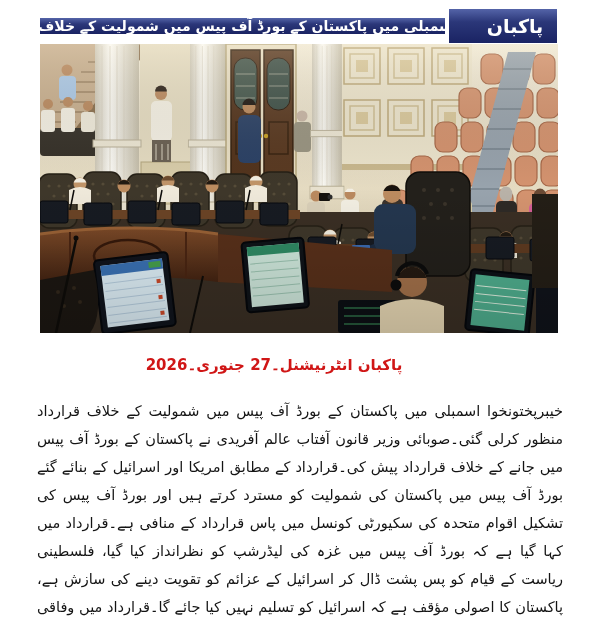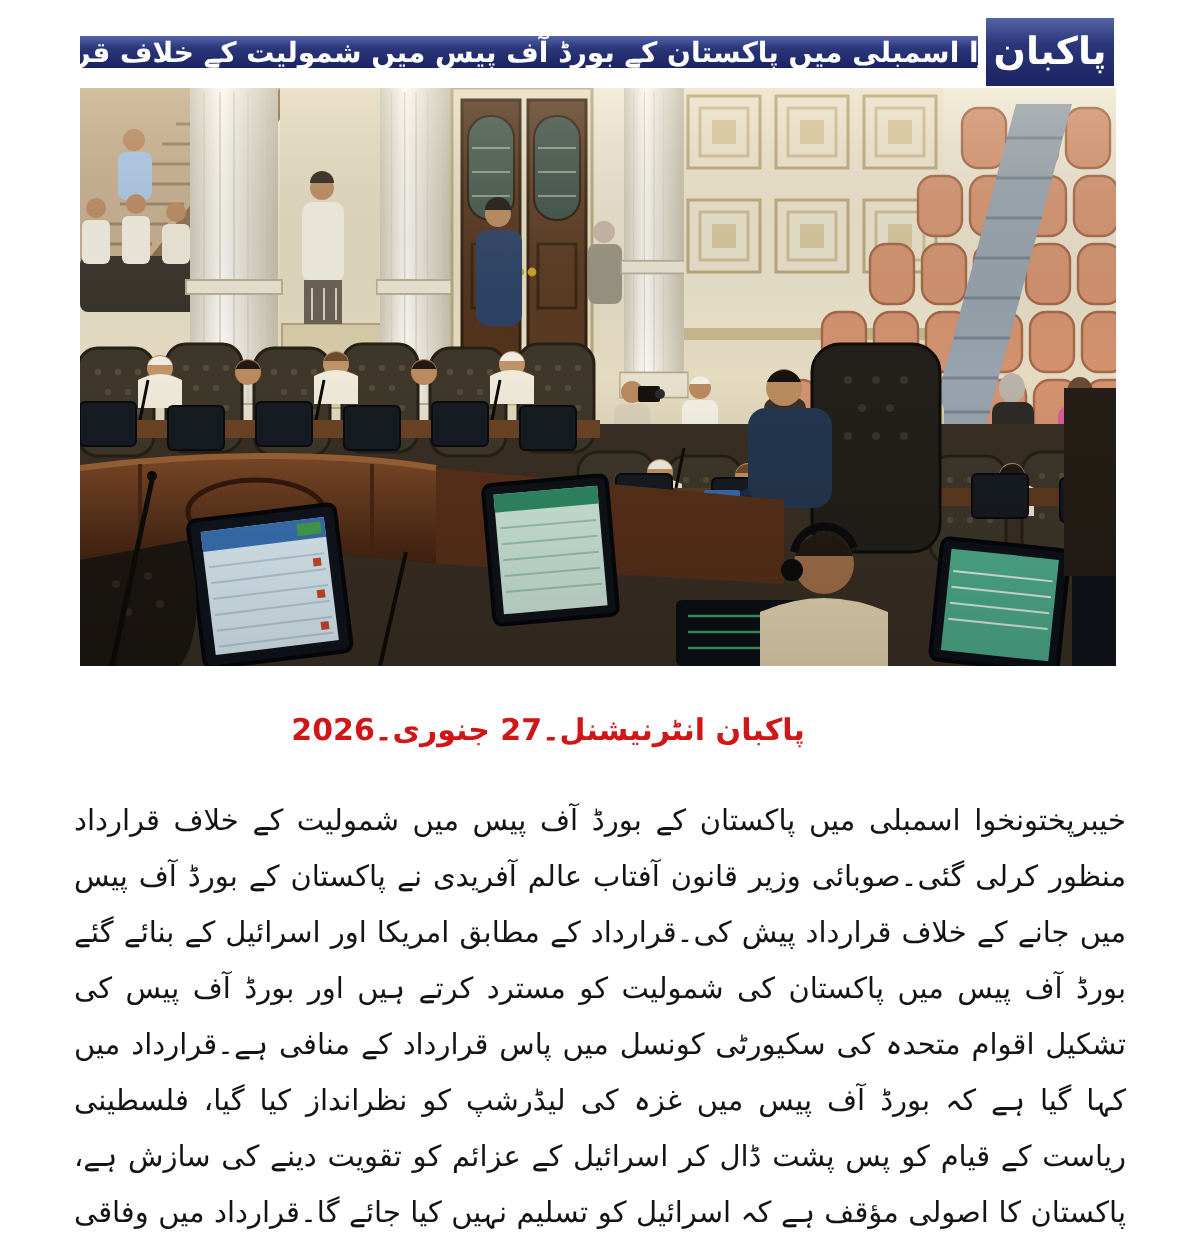--- a/index.html
+++ b/index.html
@@ -4,21 +4,21 @@
 <style>
   html,body{margin:0;padding:0;background:#ffffff;overflow:hidden;}
   .page{position:relative;width:600px;height:620px;background:#ffffff;overflow:hidden;
         font-family:"DejaVu Sans",sans-serif;}
 
   
   .masthead{position:absolute;left:40px;top:9px;width:517px;height:34px;
             display:flex;direction:rtl;gap:4px;background:#ffffff;}
   .m-sec{background:linear-gradient(180deg,#5464a8 0%,#2b3779 38%,#1a2363 100%);
          color:#ffffff;display:flex;align-items:center;justify-content:center;}
-  .brand{width:64px;font-weight:bold;font-size:19px;flex:0 0 auto;}
+  .brand{width:84px;font-weight:bold;font-size:19px;flex:0 0 auto;padding-left:24px;}
   .headline{flex:1;font-size:14px;font-weight:bold;white-space:nowrap;overflow:hidden;
             padding:0 8px;letter-spacing:0;}
 
   
   .photo{position:absolute;left:40px;top:44px;width:518px;height:289px;margin:0;}
   .photo svg{display:block;width:100%;height:100%;}
 
   
   .caption{position:absolute;left:0;top:356px;width:548px;margin:0;text-align:center;
            direction:rtl;color:#d01616;font-weight:bold;font-size:15px;}

